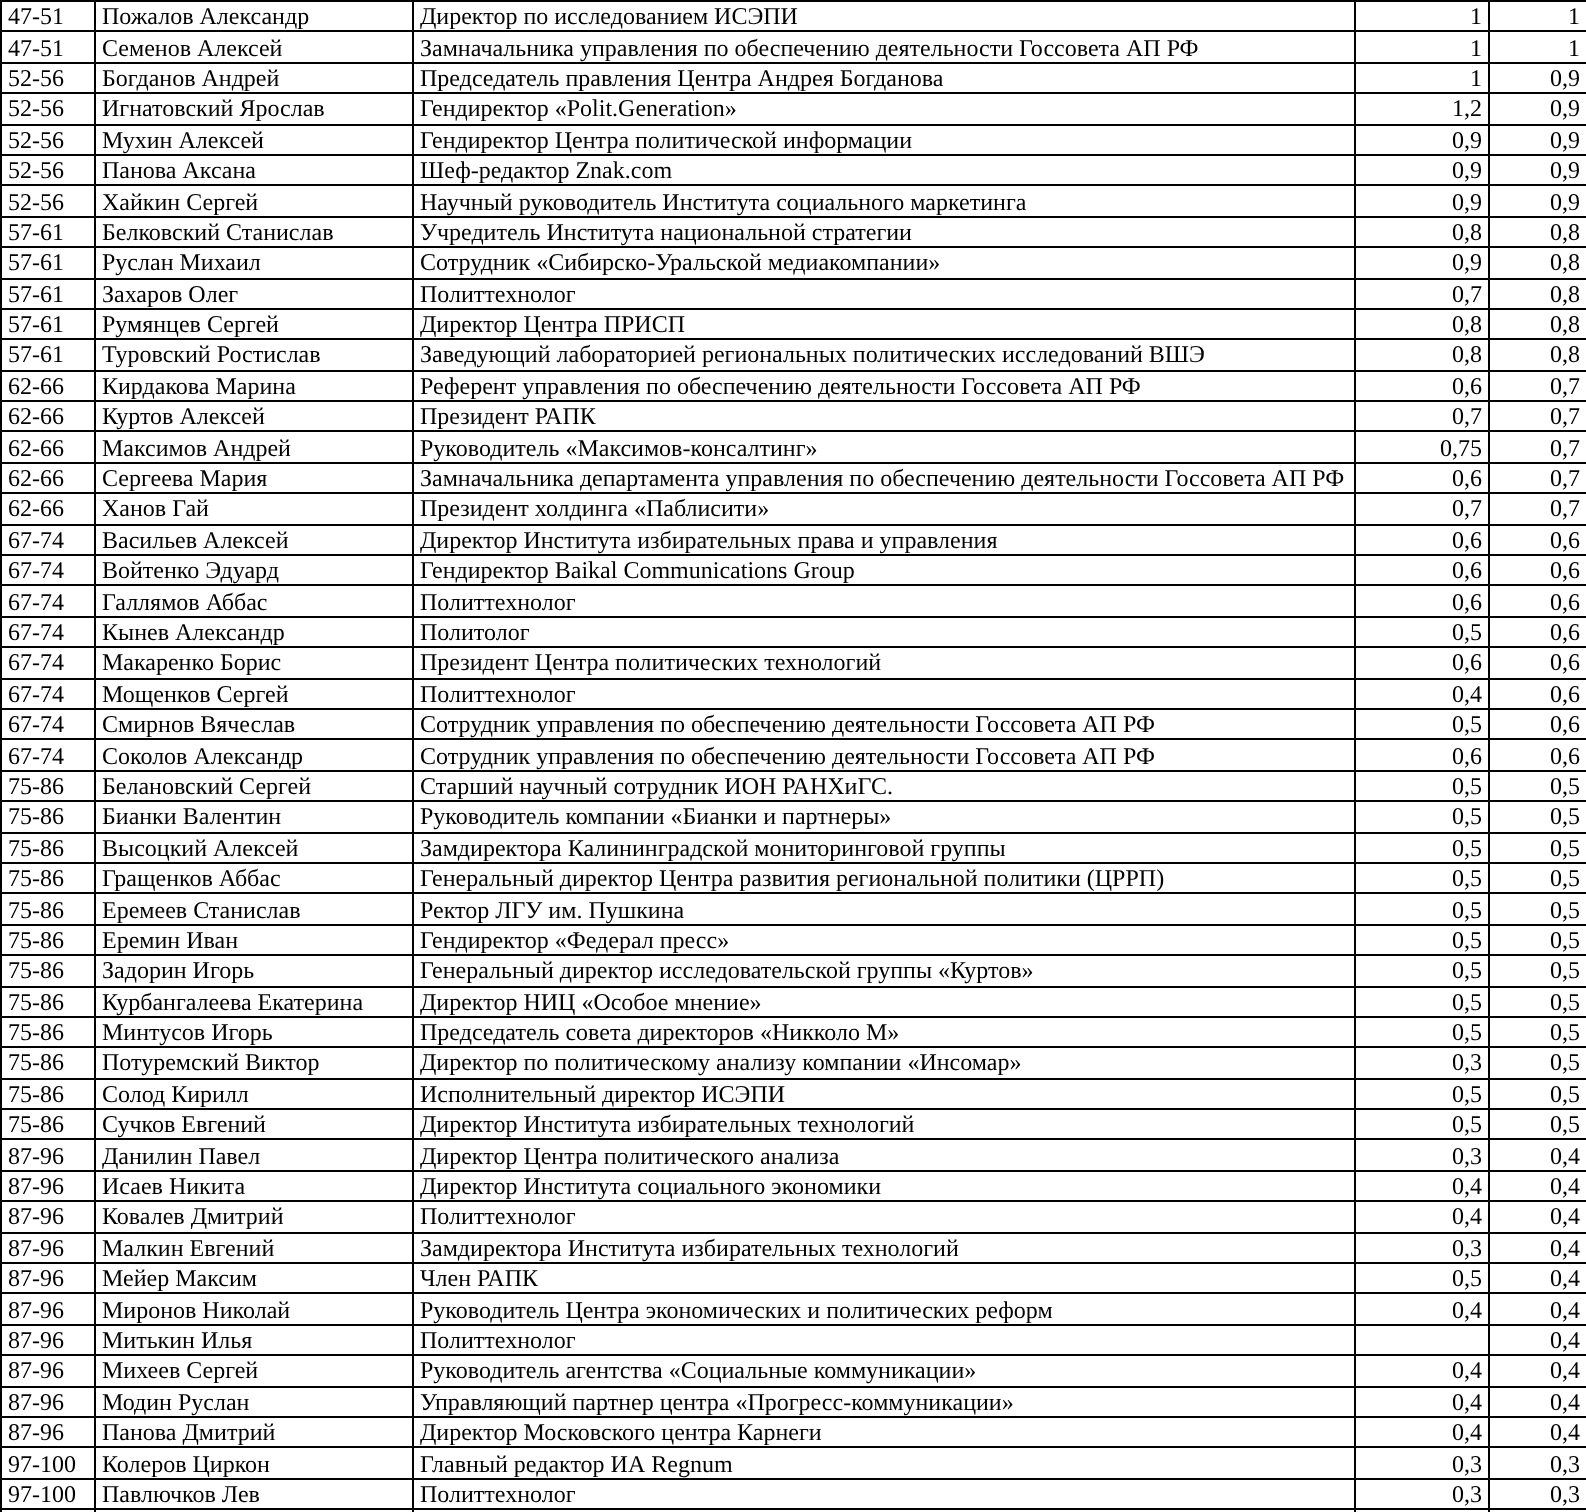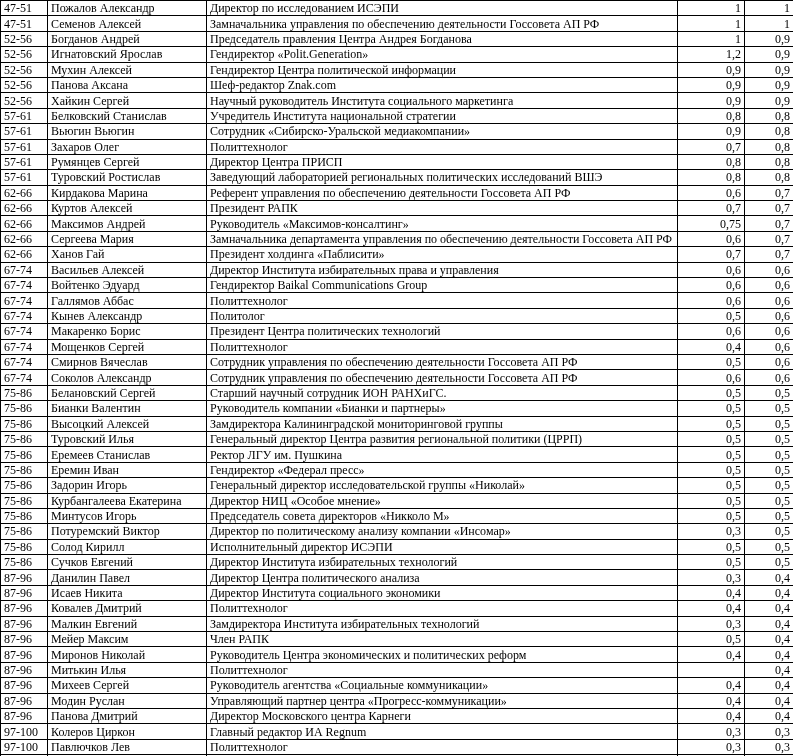--- a/index.html
+++ b/index.html
@@ -90,21 +90,21 @@
       </tr>
       <tr>
         <td>57-61</td>
         <td>Белковский Станислав</td>
         <td>Учредитель Института национальной стратегии</td>
         <td class="num">0,8</td>
         <td class="num">0,8</td>
       </tr>
       <tr>
         <td>57-61</td>
-        <td>Вьюгин Вьюгин</td>
+        <td>Руслан Михаил</td>
         <td>Сотрудник «Сибирско-Уральской медиакомпании»</td>
         <td class="num">0,9</td>
         <td class="num">0,8</td>
       </tr>
       <tr>
         <td>57-61</td>
         <td>Захаров Олег</td>
         <td>Политтехнолог</td>
         <td class="num">0,7</td>
         <td class="num">0,8</td>
@@ -230,21 +230,21 @@
       </tr>
       <tr>
         <td>75-86</td>
         <td>Высоцкий Алексей</td>
         <td>Замдиректора Калининградской мониторинговой группы</td>
         <td class="num">0,5</td>
         <td class="num">0,5</td>
       </tr>
       <tr>
         <td>75-86</td>
-        <td>Туровский Илья</td>
+        <td>Гращенков Аббас</td>
         <td>Генеральный директор Центра развития региональной политики (ЦРРП)</td>
         <td class="num">0,5</td>
         <td class="num">0,5</td>
       </tr>
       <tr>
         <td>75-86</td>
         <td>Еремеев Станислав</td>
         <td>Ректор ЛГУ им. Пушкина</td>
         <td class="num">0,5</td>
         <td class="num">0,5</td>
@@ -252,21 +252,21 @@
       <tr>
         <td>75-86</td>
         <td>Еремин Иван</td>
         <td>Гендиректор «Федерал пресс»</td>
         <td class="num">0,5</td>
         <td class="num">0,5</td>
       </tr>
       <tr>
         <td>75-86</td>
         <td>Задорин Игорь</td>
-        <td>Генеральный директор исследовательской группы «Николай»</td>
+        <td>Генеральный директор исследовательской группы «Куртов»</td>
         <td class="num">0,5</td>
         <td class="num">0,5</td>
       </tr>
       <tr>
         <td>75-86</td>
         <td>Курбангалеева Екатерина</td>
         <td>Директор НИЦ «Особое мнение»</td>
         <td class="num">0,5</td>
         <td class="num">0,5</td>
       </tr>

